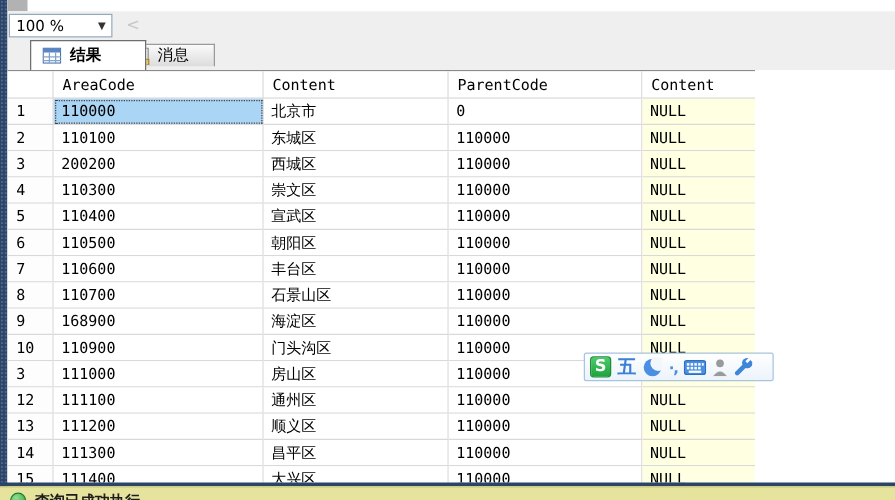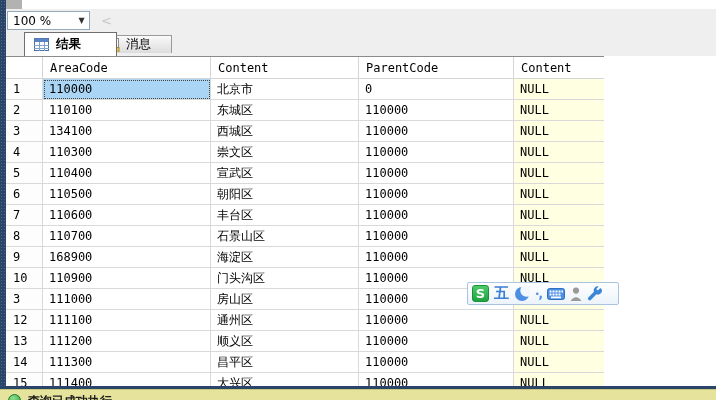--- a/index.html
+++ b/index.html
@@ -144,21 +144,21 @@
         </tr>
         <tr>
           <td class="rownum">2</td>
           <td>110100</td>
           <td>东城区</td>
           <td>110000</td>
           <td class="nullcell">NULL</td>
         </tr>
         <tr>
           <td class="rownum">3</td>
-          <td>134100</td>
+          <td>200200</td>
           <td>西城区</td>
           <td>110000</td>
           <td class="nullcell">NULL</td>
         </tr>
         <tr>
           <td class="rownum">4</td>
           <td>110300</td>
           <td>崇文区</td>
           <td>110000</td>
           <td class="nullcell">NULL</td>

